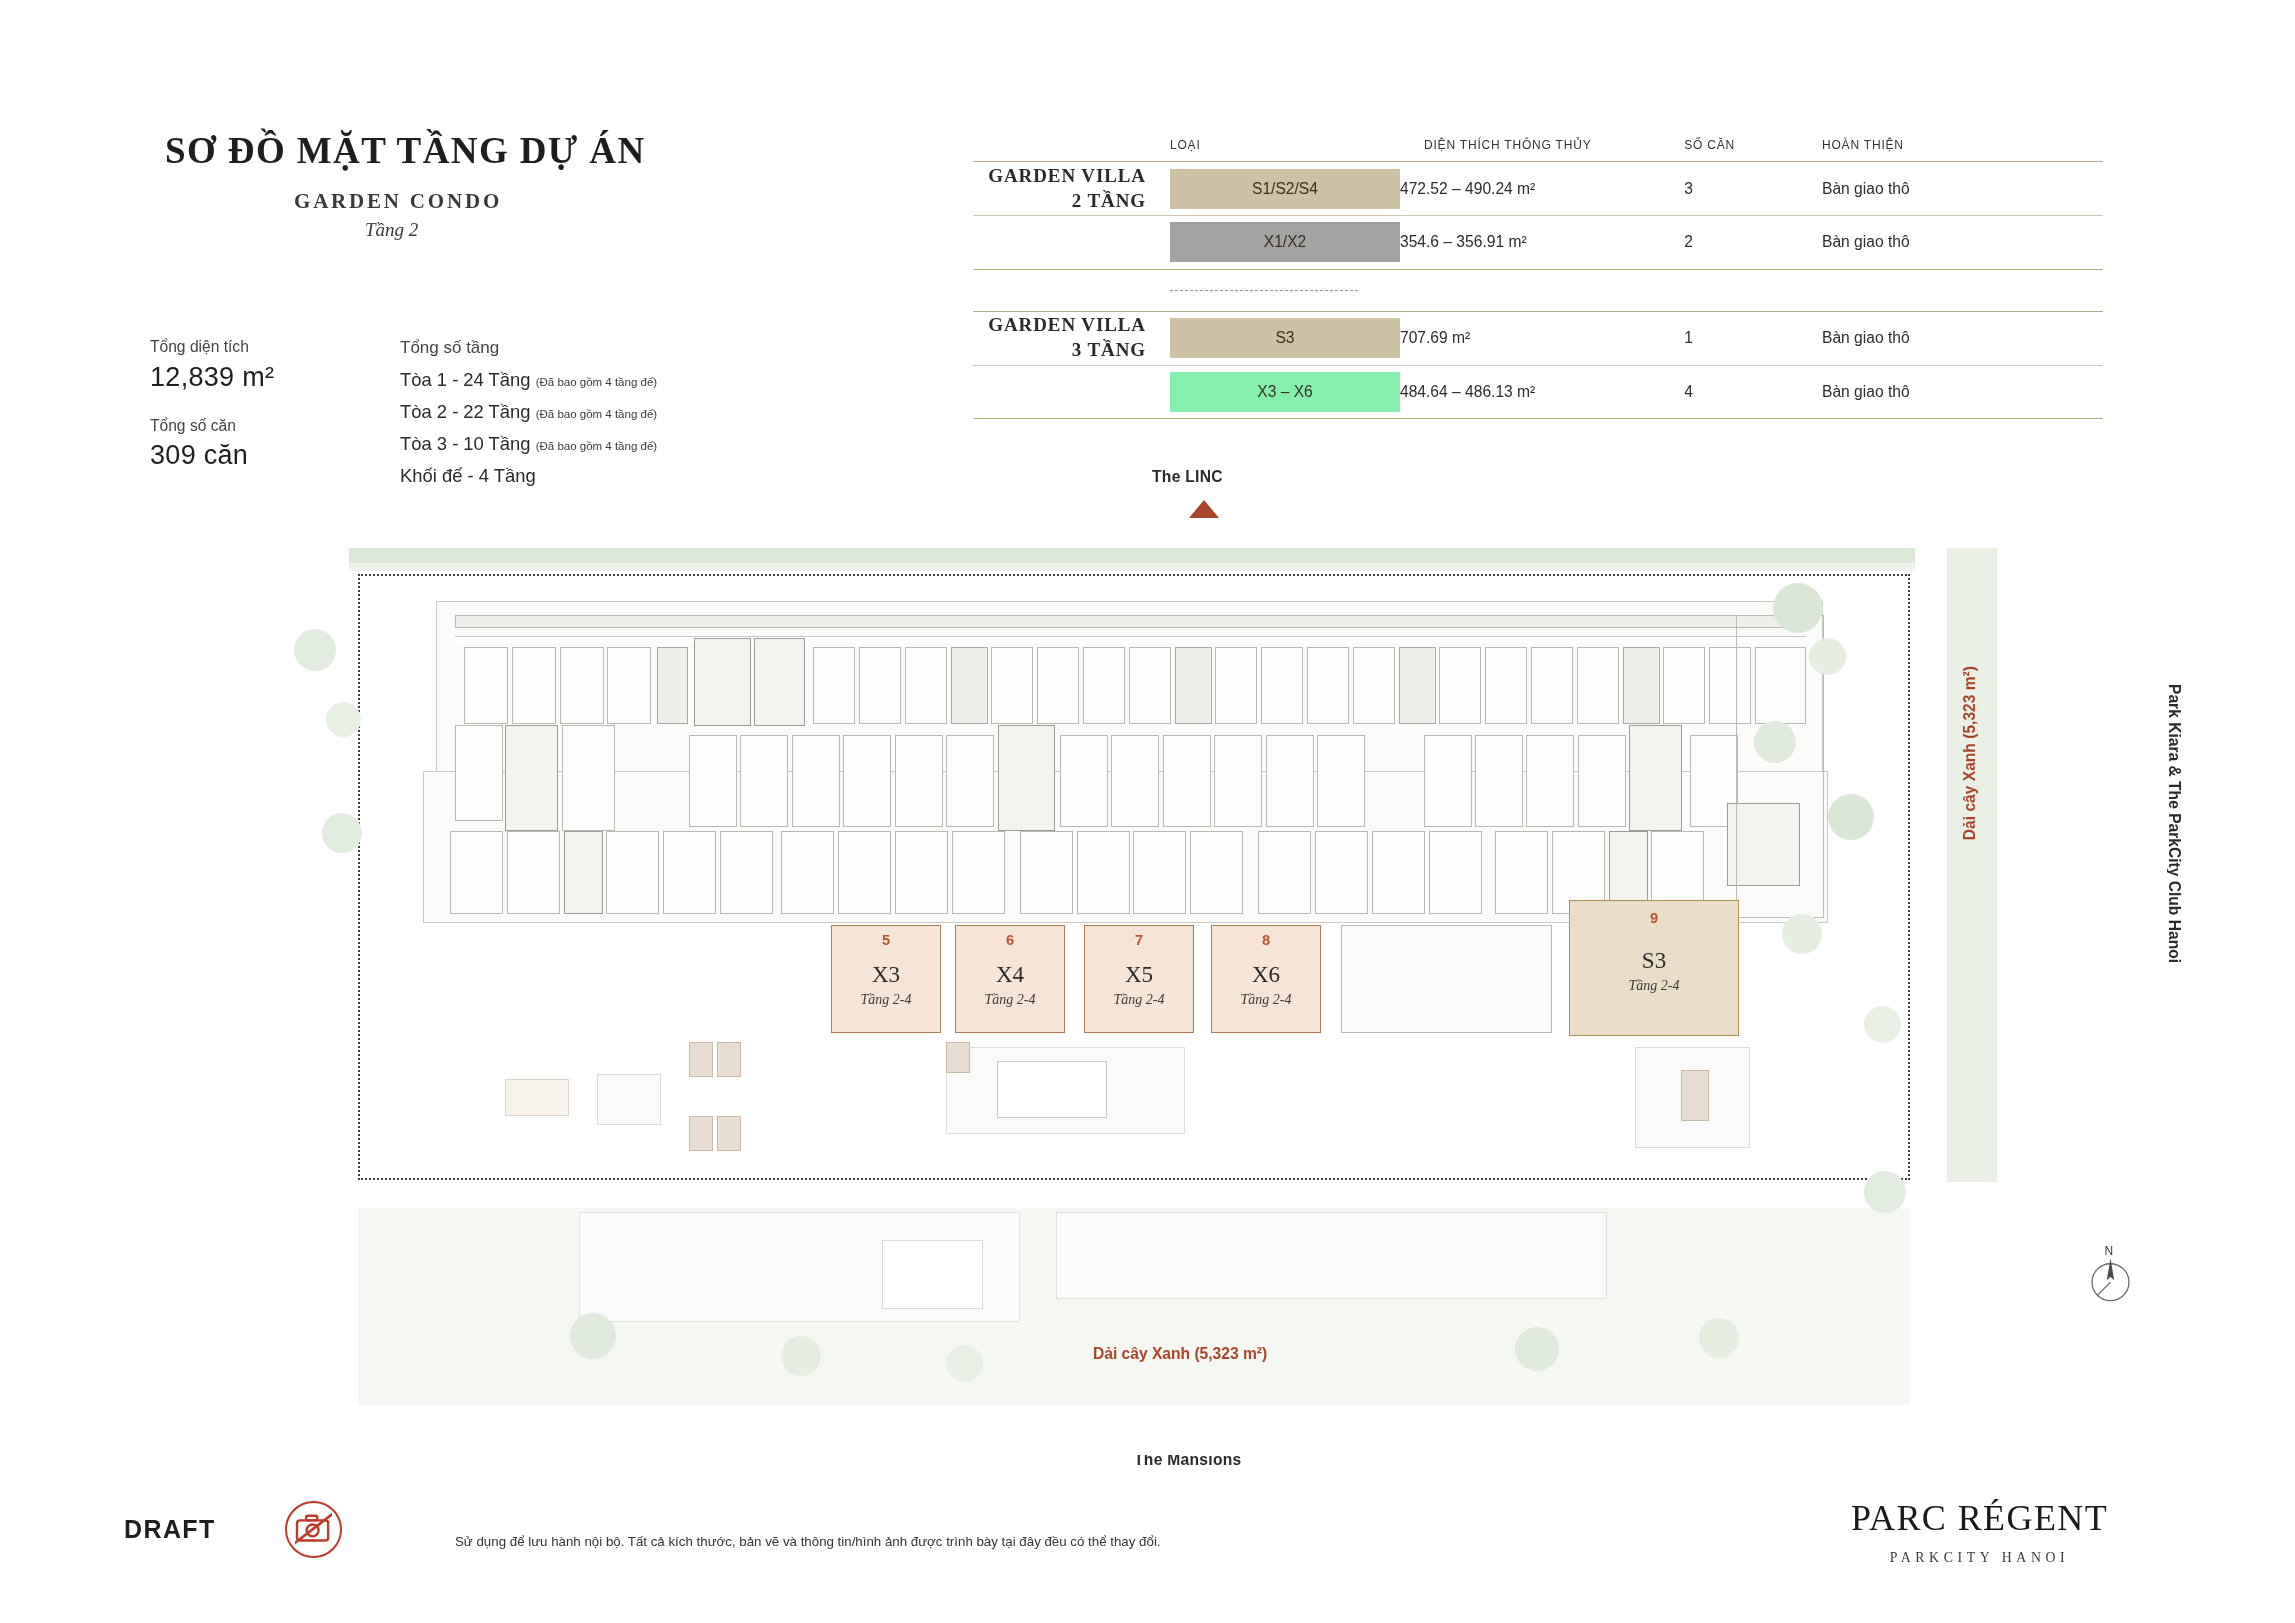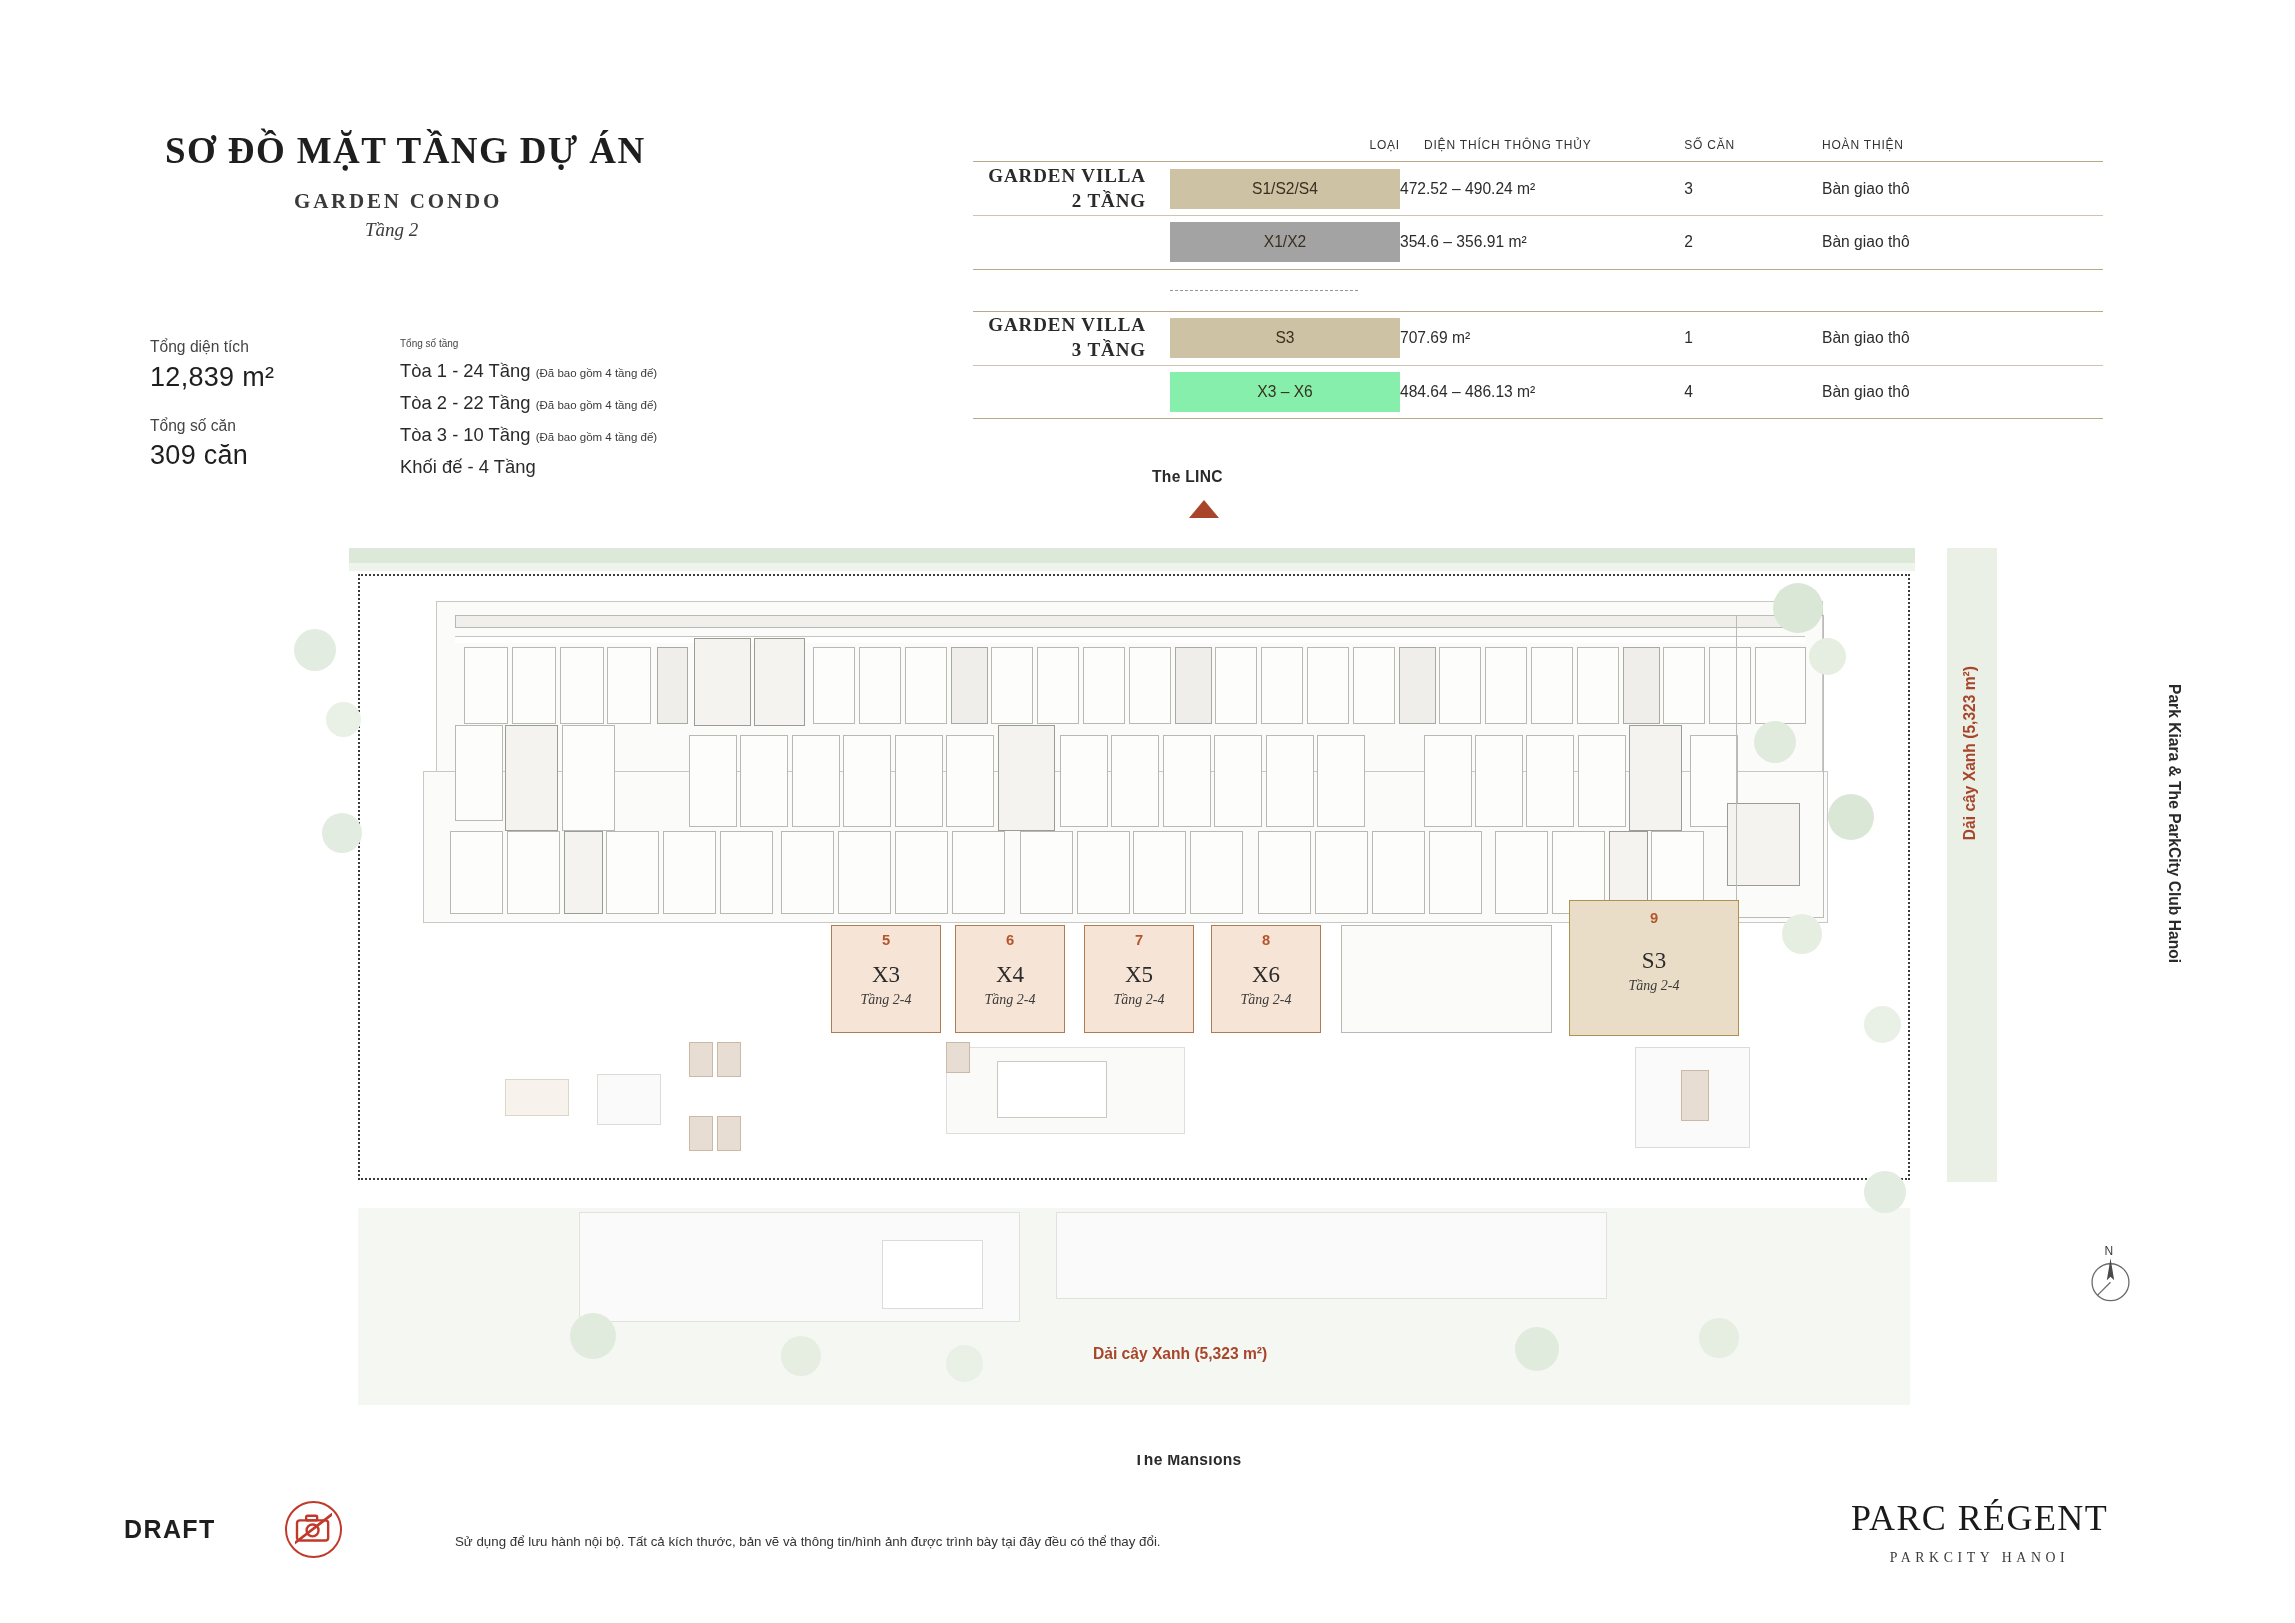--- a/index.html
+++ b/index.html
@@ -39,28 +39,28 @@
     color: #3a3a3a;
     margin: 5.5px 0 0 200px;
   }
 
   
   .stats { position:absolute; left:150px; top:338px; width:266px; }
   .stat-label { font-size:15.6px; color:#444; margin-bottom:5.5px; }
   .stat-value { font-size:27px; color:#1e1e1e; margin-bottom:24px; letter-spacing:0.3px;}
 
   .floors { position:absolute; left:400px; top:338px; width:386px; }
-  .floors-label { font-size:10px; color:#444; margin-bottom:11px; }
+  .floors-label { font-size:17px; color:#444; margin-bottom:11px; }
   .floor-row { font-size:18.4px; color:#2a2a2a; margin-bottom:10px; white-space:nowrap; }
   .floor-row .note { font-size:11.5px; color:#3a3a3a; }
 
   
   .legend { position:absolute; left:973px; top:138px; width:1130px; }
   .legend-head { display:flex; font-size:12px; letter-spacing:0.8px; color:#333; padding-bottom:9.2px; }
-  .lh-type { width:243px; text-align:right; }
+  .lh-type { width:243px; text-align:left; }
   .lh-area { width:275px; }
   .lh-count { width:147px; }
   .lh-fin  { width:275px; }
   .legend-group { border-top:0.9px solid #b9a78e; }
   .legend-row { display:flex; align-items:center; border-bottom:0.9px solid #cfc3b2; }
   .legend-row:last-child { border-bottom:0.9px solid #b9a78e; }
   .lg-label {
     width:197px; text-align:right; padding-right:24px;
     font-family:"Liberation Serif", serif; font-weight:bold;
     font-size:19px; letter-spacing:0.9px; color:#2a2a2a; line-height:1.3;

